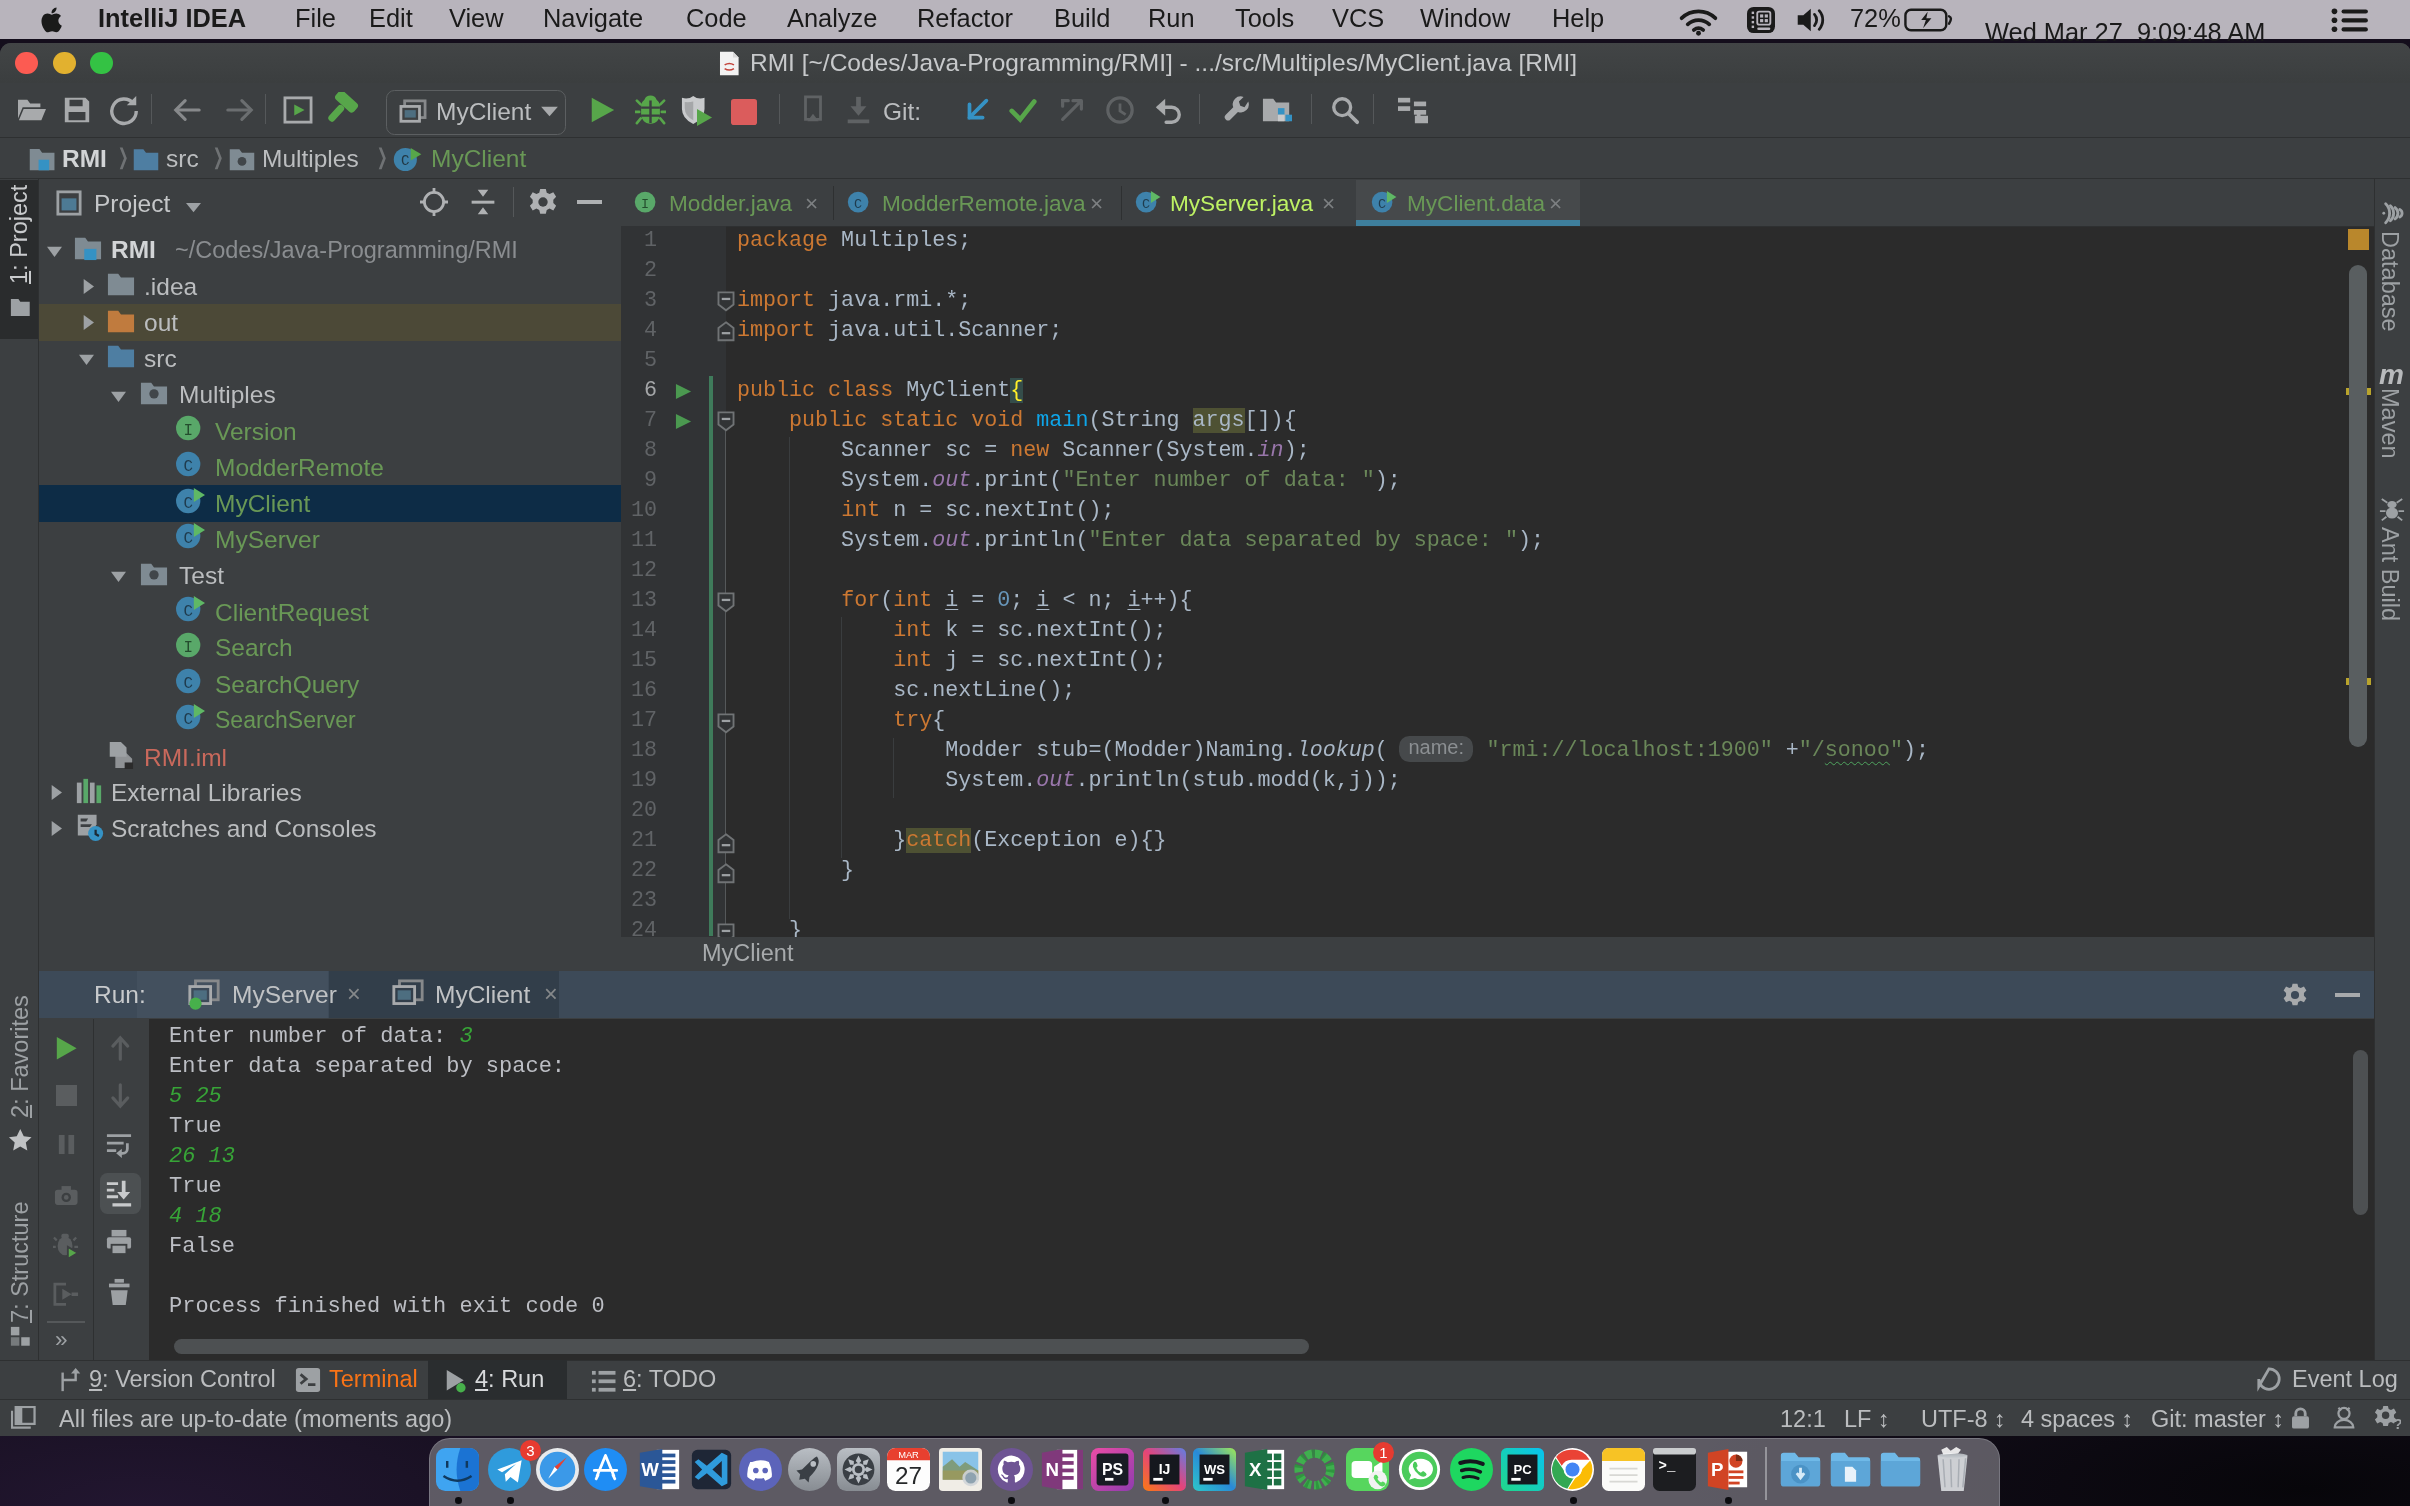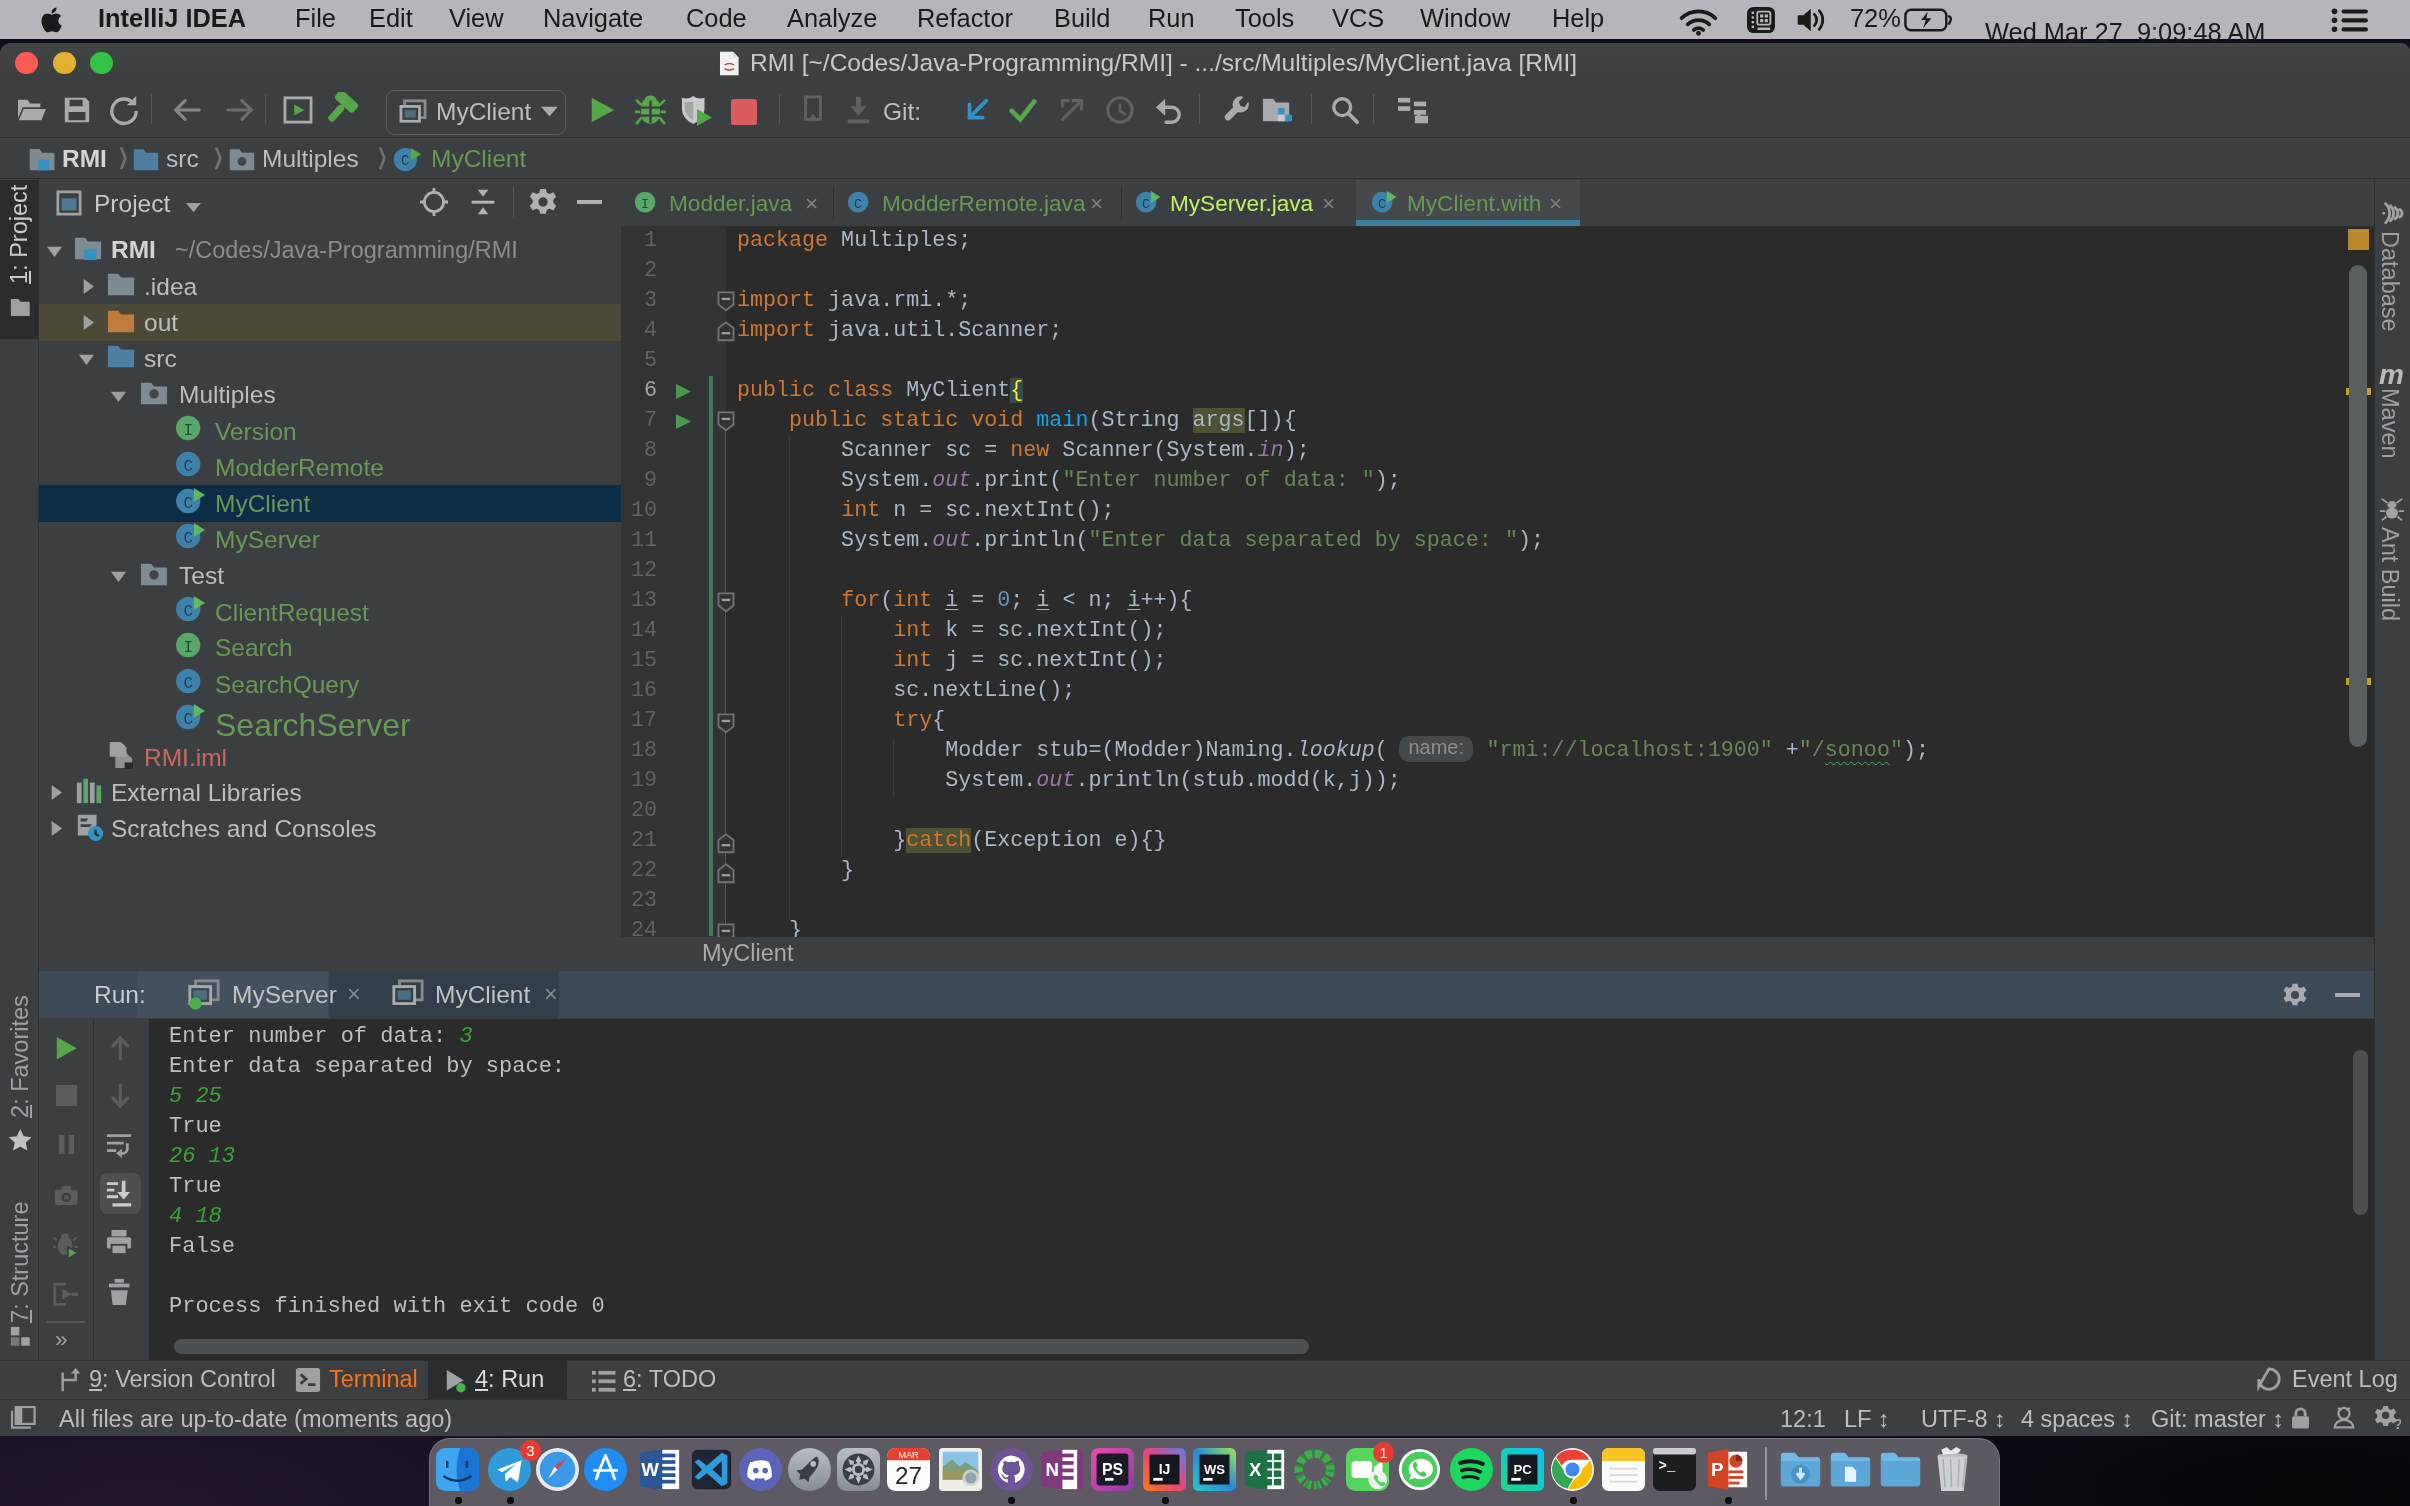--- a/index.html
+++ b/index.html
@@ -730,21 +730,21 @@
       <div class="a" style="left:215px;top:591px;font-size:24.5px;color:#699856;">Search</div>
 
       <svg class="a" style="left:175px;top:624px;" width="32" height="29" viewBox="0 0 34 31">
           <use href="#icl"></use>
         </svg>
       <div class="a" style="left:215px;top:628px;font-size:24.5px;color:#699856;">SearchQuery</div>
 
       <svg class="a" style="left:175px;top:660px;" width="32" height="29" viewBox="0 0 34 31">
           <use href="#iclr"></use>
         </svg>
-      <div class="a" style="left:215px;top:664px;font-size:32px;color:#699856;">SearchServer</div>
+      <div class="a" style="left:215px;top:664px;font-size:23px;color:#699856;">SearchServer</div>
 
       <svg class="a" style="left:106px;top:697px;" width="28" height="30" viewBox="0 0 30 32">
           <g fill="#9da1a4">
             <path d="M4 2 h12 l6 6 v10 h-18 z"></path>
             <path d="M10 14 h12 l6 6 v10 h-18 z" opacity="0.85"></path>
           </g>
           <rect x="20" y="24" width="9" height="7" fill="#2b2b2b"></rect>
         </svg>
       <div class="a" style="left:144px;top:701px;font-size:24.5px;color:#c9695c;">RMI.iml</div>
 
@@ -793,21 +793,21 @@
     <div class="a" style="left:882px;top:148px;font-size:22.6px;color:#699856;">ModderRemote.java</div>
     <div class="a" style="left:1090px;top:148px;font-size:22.6px;color:#7d8082;">×</div>
     <svg class="a" style="left:1135px;top:146px;" width="27" height="27" viewBox="0 0 34 31">
         <use href="#iclr"></use>
       </svg>
     <div class="a" style="left:1170px;top:148px;font-size:22.6px;color:#bef264;">MyServer.java</div>
     <div class="a" style="left:1322px;top:148px;font-size:22.6px;color:#7d8082;">×</div>
     <svg class="a" style="left:1371px;top:146px;" width="27" height="27" viewBox="0 0 34 31">
         <use href="#iclr"></use>
       </svg>
-    <div class="a" style="left:1407px;top:148px;font-size:22.6px;color:#699856;">MyClient.with</div>
+    <div class="a" style="left:1407px;top:148px;font-size:22.6px;color:#699856;">MyClient.data</div>
     <div class="a" style="left:1549px;top:148px;font-size:22.6px;color:#7d8082;">×</div>
 
     <div class="a" style="left:621px;top:183px;width:105px;height:711px;background:#313335;"></div>
     <div class="a mono" id="lineno" style="left:621px;top:183px;width:36px;font-size:21.7px;line-height:30px;color:#606366;text-align:right;white-space:pre;height:711px;overflow:hidden;">1
 2
 3
 4
 5
 <span style="color:#a4a6a8">6</span>
 7

